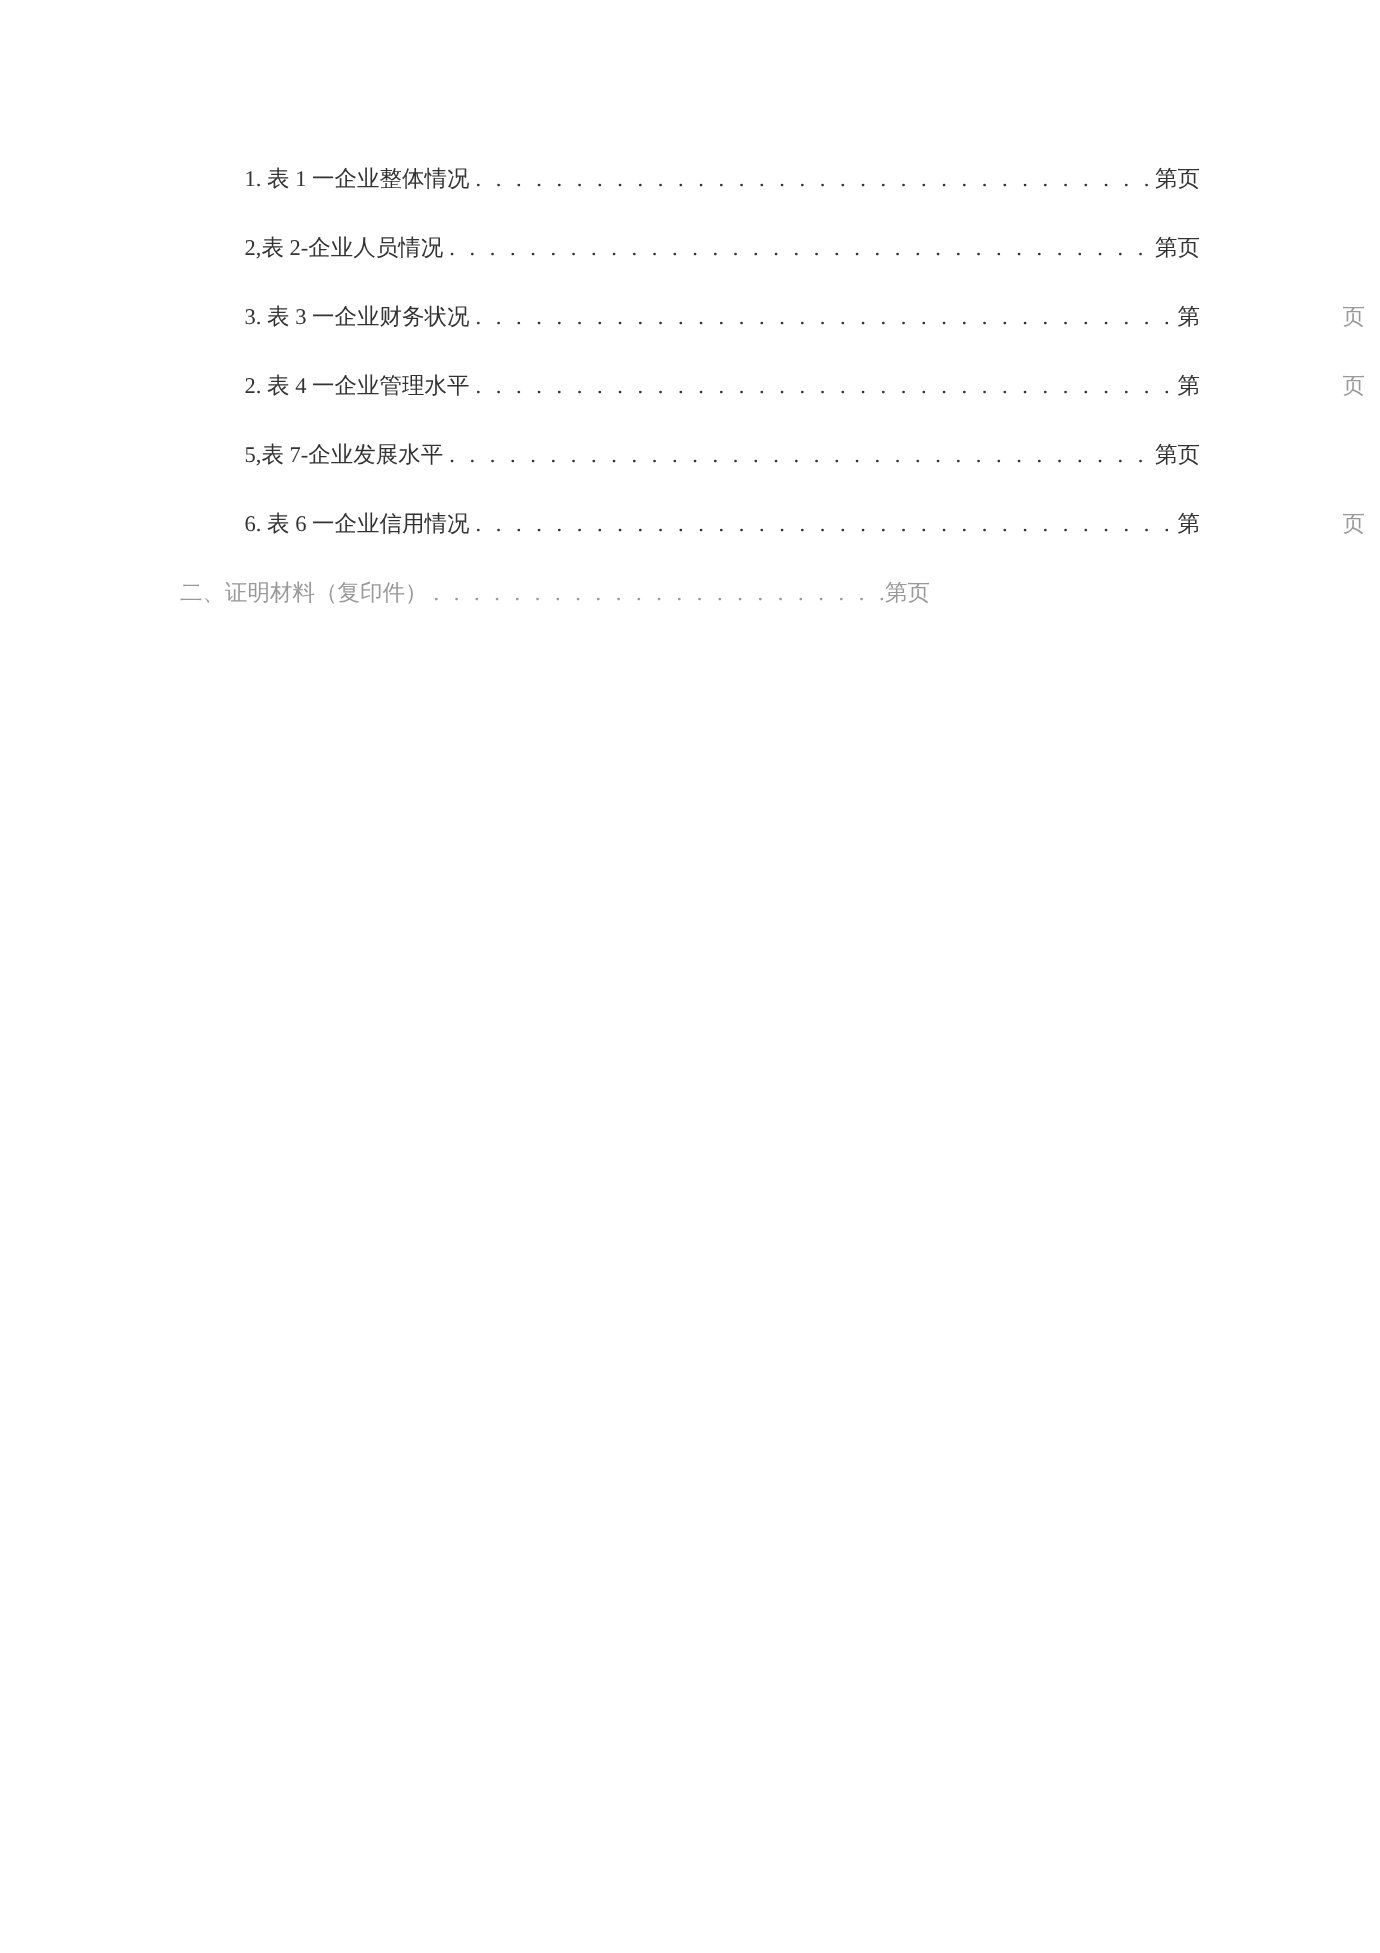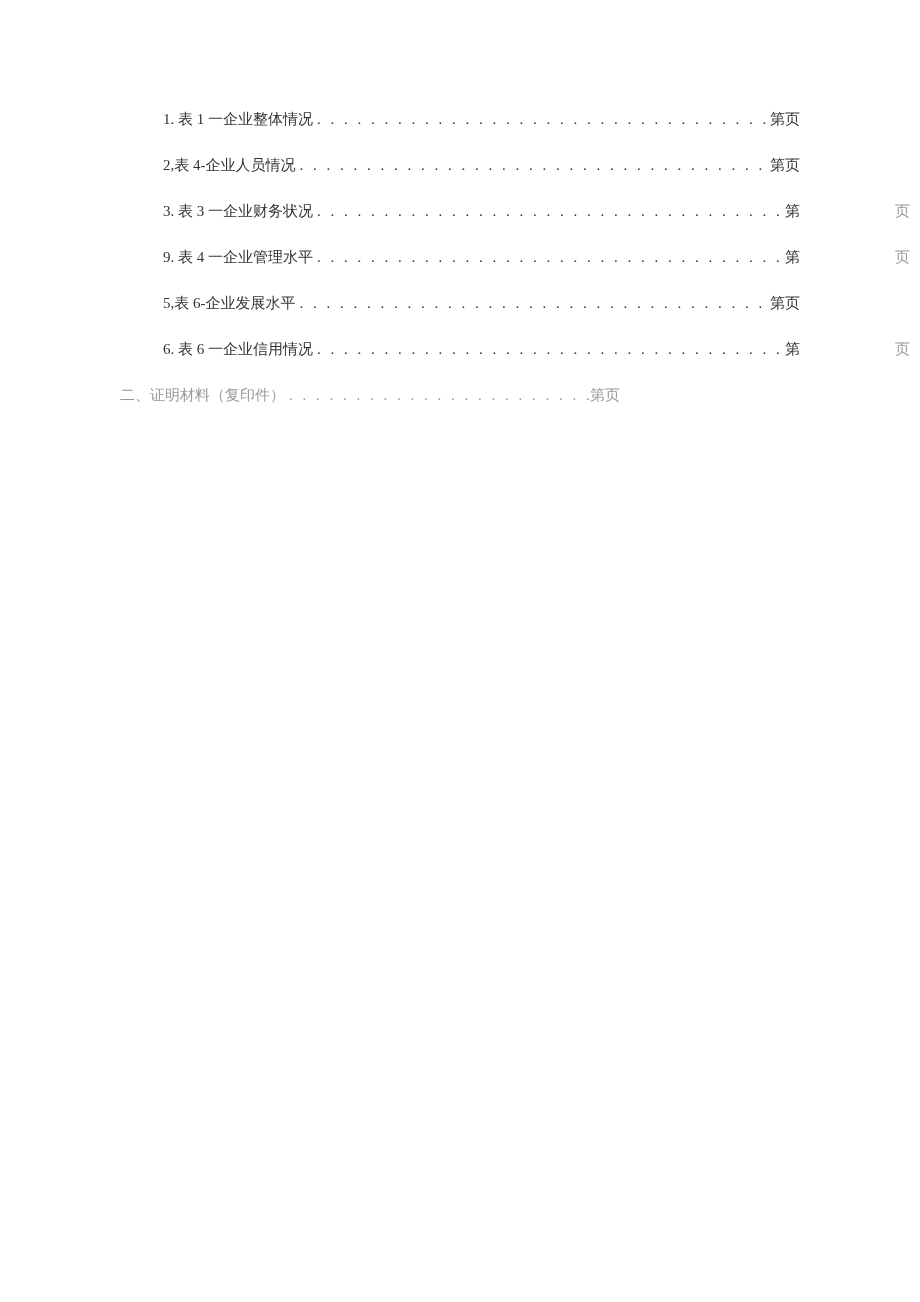--- a/index.html
+++ b/index.html
@@ -60,41 +60,41 @@
 
 <div class="content">
 
   <div class="toc-row indented">
     <span class="toc-label">1. 表 1 一企业整体情况</span>
     <span class="toc-dots">. . . . . . . . . . . . . . . . . . . . . . . . . . . . . . . . . . . . . . . . . . . . . . . . . . . . . . . . . . . . . . . . . . . . . .</span>
     <span class="toc-tail">第页</span>
   </div>
 
   <div class="toc-row indented">
-    <span class="toc-label">2,表 4-企业人员情况</span>
+    <span class="toc-label">2,表 2-企业人员情况</span>
     <span class="toc-dots">. . . . . . . . . . . . . . . . . . . . . . . . . . . . . . . . . . . . . . . . . . . . . . . . . . . . . . . . . . . . . . . . . . . . . .</span>
     <span class="toc-tail">第页</span>
   </div>
 
   <div class="toc-row indented">
     <span class="toc-label">3. 表 3 一企业财务状况</span>
     <span class="toc-dots">. . . . . . . . . . . . . . . . . . . . . . . . . . . . . . . . . . . . . . . . . . . . . . . . . . . . . . . . . . . . . . . . . . . . . .</span>
     <span class="toc-tail">第</span>
     <span class="toc-tail-far gray">页</span>
   </div>
 
   <div class="toc-row indented">
-    <span class="toc-label">9. 表 4 一企业管理水平</span>
+    <span class="toc-label">2. 表 4 一企业管理水平</span>
     <span class="toc-dots">. . . . . . . . . . . . . . . . . . . . . . . . . . . . . . . . . . . . . . . . . . . . . . . . . . . . . . . . . . . . . . . . . . . . . .</span>
     <span class="toc-tail">第</span>
     <span class="toc-tail-far gray">页</span>
   </div>
 
   <div class="toc-row indented">
-    <span class="toc-label">5,表 6-企业发展水平</span>
+    <span class="toc-label">5,表 7-企业发展水平</span>
     <span class="toc-dots">. . . . . . . . . . . . . . . . . . . . . . . . . . . . . . . . . . . . . . . . . . . . . . . . . . . . . . . . . . . . . . . . . . . . . .</span>
     <span class="toc-tail">第页</span>
   </div>
 
   <div class="toc-row indented">
     <span class="toc-label">6. 表 6 一企业信用情况</span>
     <span class="toc-dots">. . . . . . . . . . . . . . . . . . . . . . . . . . . . . . . . . . . . . . . . . . . . . . . . . . . . . . . . . . . . . . . . . . . . . .</span>
     <span class="toc-tail">第</span>
     <span class="toc-tail-far gray">页</span>
   </div>

